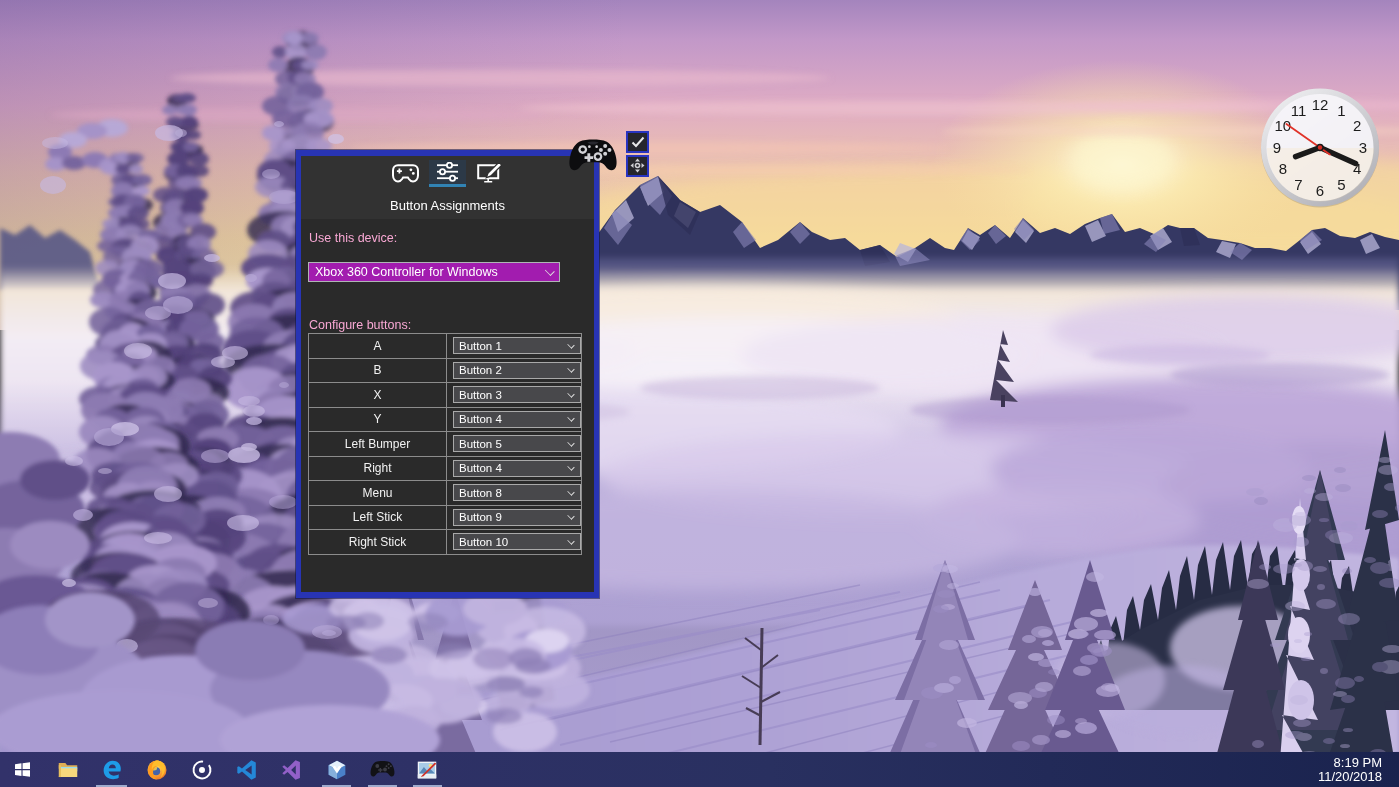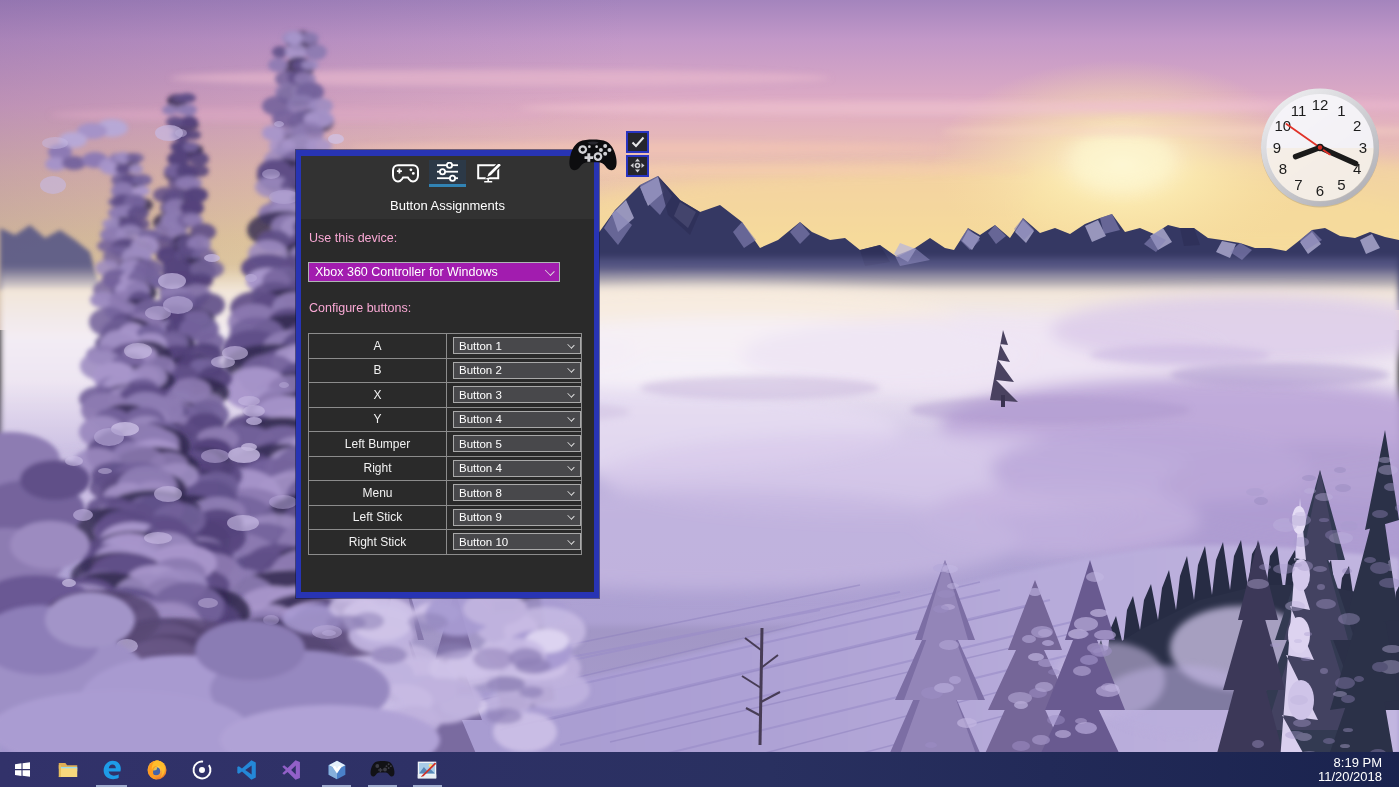--- a/index.html
+++ b/index.html
@@ -1103,21 +1103,21 @@
 </svg>
           </div>
 </div>
 <div id="dlgtitle">Button Assignments</div>
 </div>
 <div class="lbl" style="left:8px;top:75px">Use this device:</div>
 <div id="sel1">
         <span class="t">Xbox 360 Controller for Windows</span>
         <span class="chev"></span>
       </div>
-<div class="lbl" style="left:8px;top:145px">Configure buttons:</div>
+<div class="lbl" style="left:8px;top:162px">Configure buttons:</div>
 <div id="btable">
 <div class="brow">
           <div class="bl">A</div>
           <div class="bd">
             <div class="dd">
               <span>Button 1</span>
               <i class="chev2"></i>
             </div>
           </div>
         </div>

